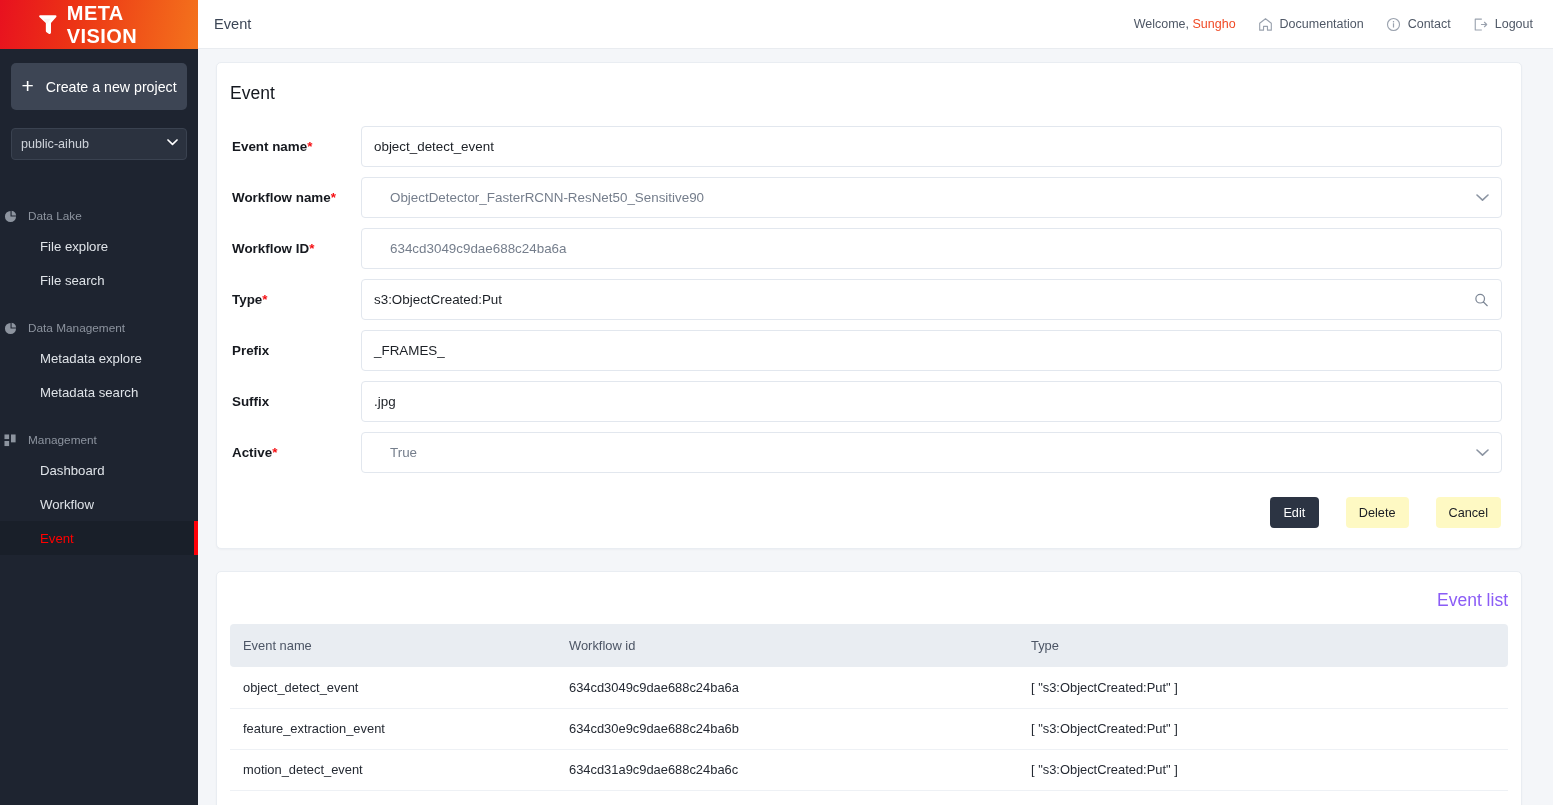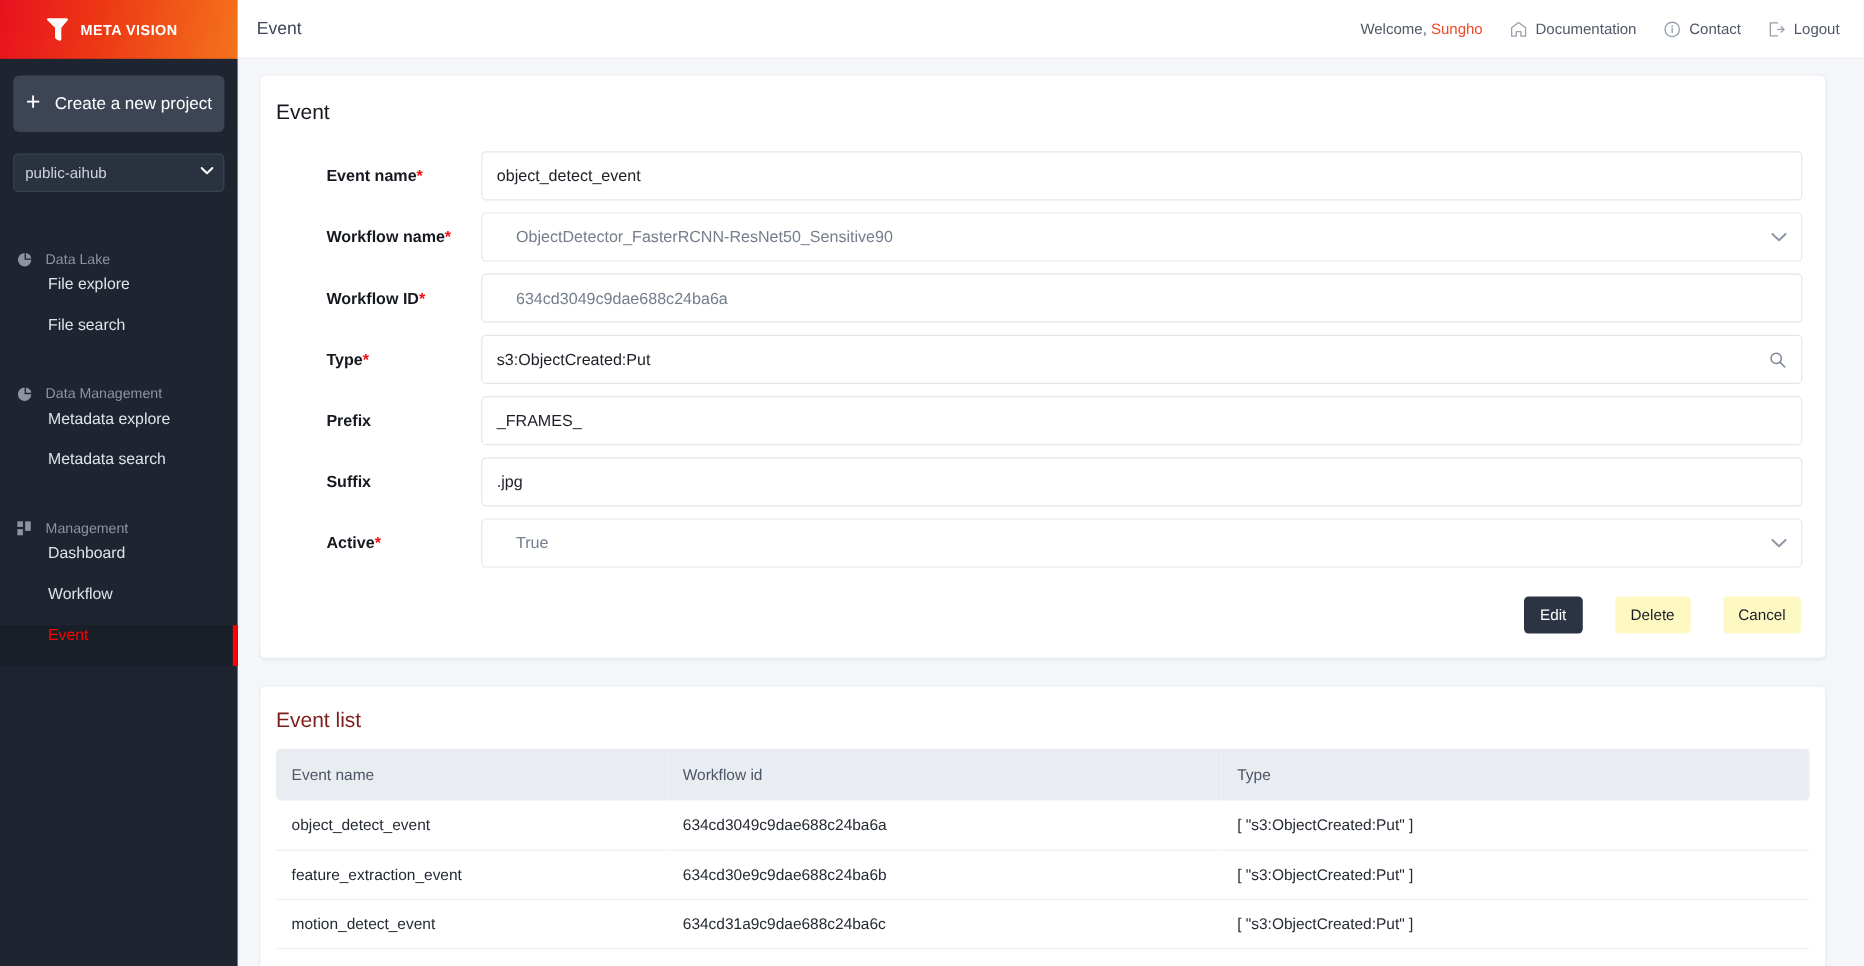--- a/index.html
+++ b/index.html
@@ -33,21 +33,21 @@
     min-height: 49px;
     background: linear-gradient(100deg, #e8111f 0%, #ec3415 38%, #f4731c 100%);
     display: flex;
     align-items: center;
     gap: 9px;
     padding-left: 38px;
   }
   .brand-logo { width: 20px; height: 21px; display:block; }
   .brand-text {
     color: #ffffff;
-    font-size: 12px;
+    font-size: 20px;
     font-weight: bold;
     letter-spacing: 0.4px;
   }
 
   .new-project-btn {
     margin: 14px 11px 0 11px;
     height: 47px;
     background: #3d4554;
     border-radius: 5px;
     display: flex;
@@ -97,29 +97,30 @@
 
   .nav {
     margin-top: 27px;
     display: flex;
     flex-direction: column;
   }
   .nav-section {
     display: flex;
     align-items: center;
     gap: 11px;
-    padding: 0 0 0 14px;
+    padding: 0 0 0 4px;
     height: 26px;
     color: #8d949f;
     font-size: 11.8px;
   }
   .nav-section-icon { width: 13px; height: 13px; display:block; flex:none; }
   .nav-item {
     height: 34px;
     display: flex;
+    align-items: center;
     padding-left: 40px;
     color: #dfe3e8;
     font-size: 13.2px;
     cursor: pointer;
     border-right: 4px solid transparent;
   }
   .nav-item.active {
     color: #ff0000;
     background: #191f29;
     border-right: 4px solid #ff0008;
@@ -198,21 +199,20 @@
     align-items: center;
     margin-bottom: 10px;
   }
   .form-label {
     width: 131px;
     min-width: 131px;
     font-size: 13.4px;
     font-weight: bold;
     color: #16191f;
     padding-left: 2px;
-    margin-left: 40px;
   }
   .form-label .req { color: #f50f13; font-weight: bold; }
 
   .field {
     position: relative;
     flex: 1;
     height: 41px;
     border: 1px solid #e2e7ee;
     border-radius: 4px;
     background: #ffffff;
@@ -254,23 +254,24 @@
   .btn-dark { background: #2c3443; color: #ffffff; }
   .btn-light { background: #fef9c3; color: #1a1d23; }
 
   
   .list-card {
     margin-top: 22px;
     padding: 18px 13px 22px 13px;
   }
   .list-title {
     font-size: 17.5px;
-    color: #7f1d1d;
+    color: #8b5cf6;
     margin: 0 0 13px 0;
     font-weight: normal;
+    text-align: right;
   }
   table.evt {
     width: 100%;
     border-collapse: collapse;
     table-layout: fixed;
   }
   table.evt thead th {
     background: #e9edf2;
     text-align: left;
     font-weight: normal;

